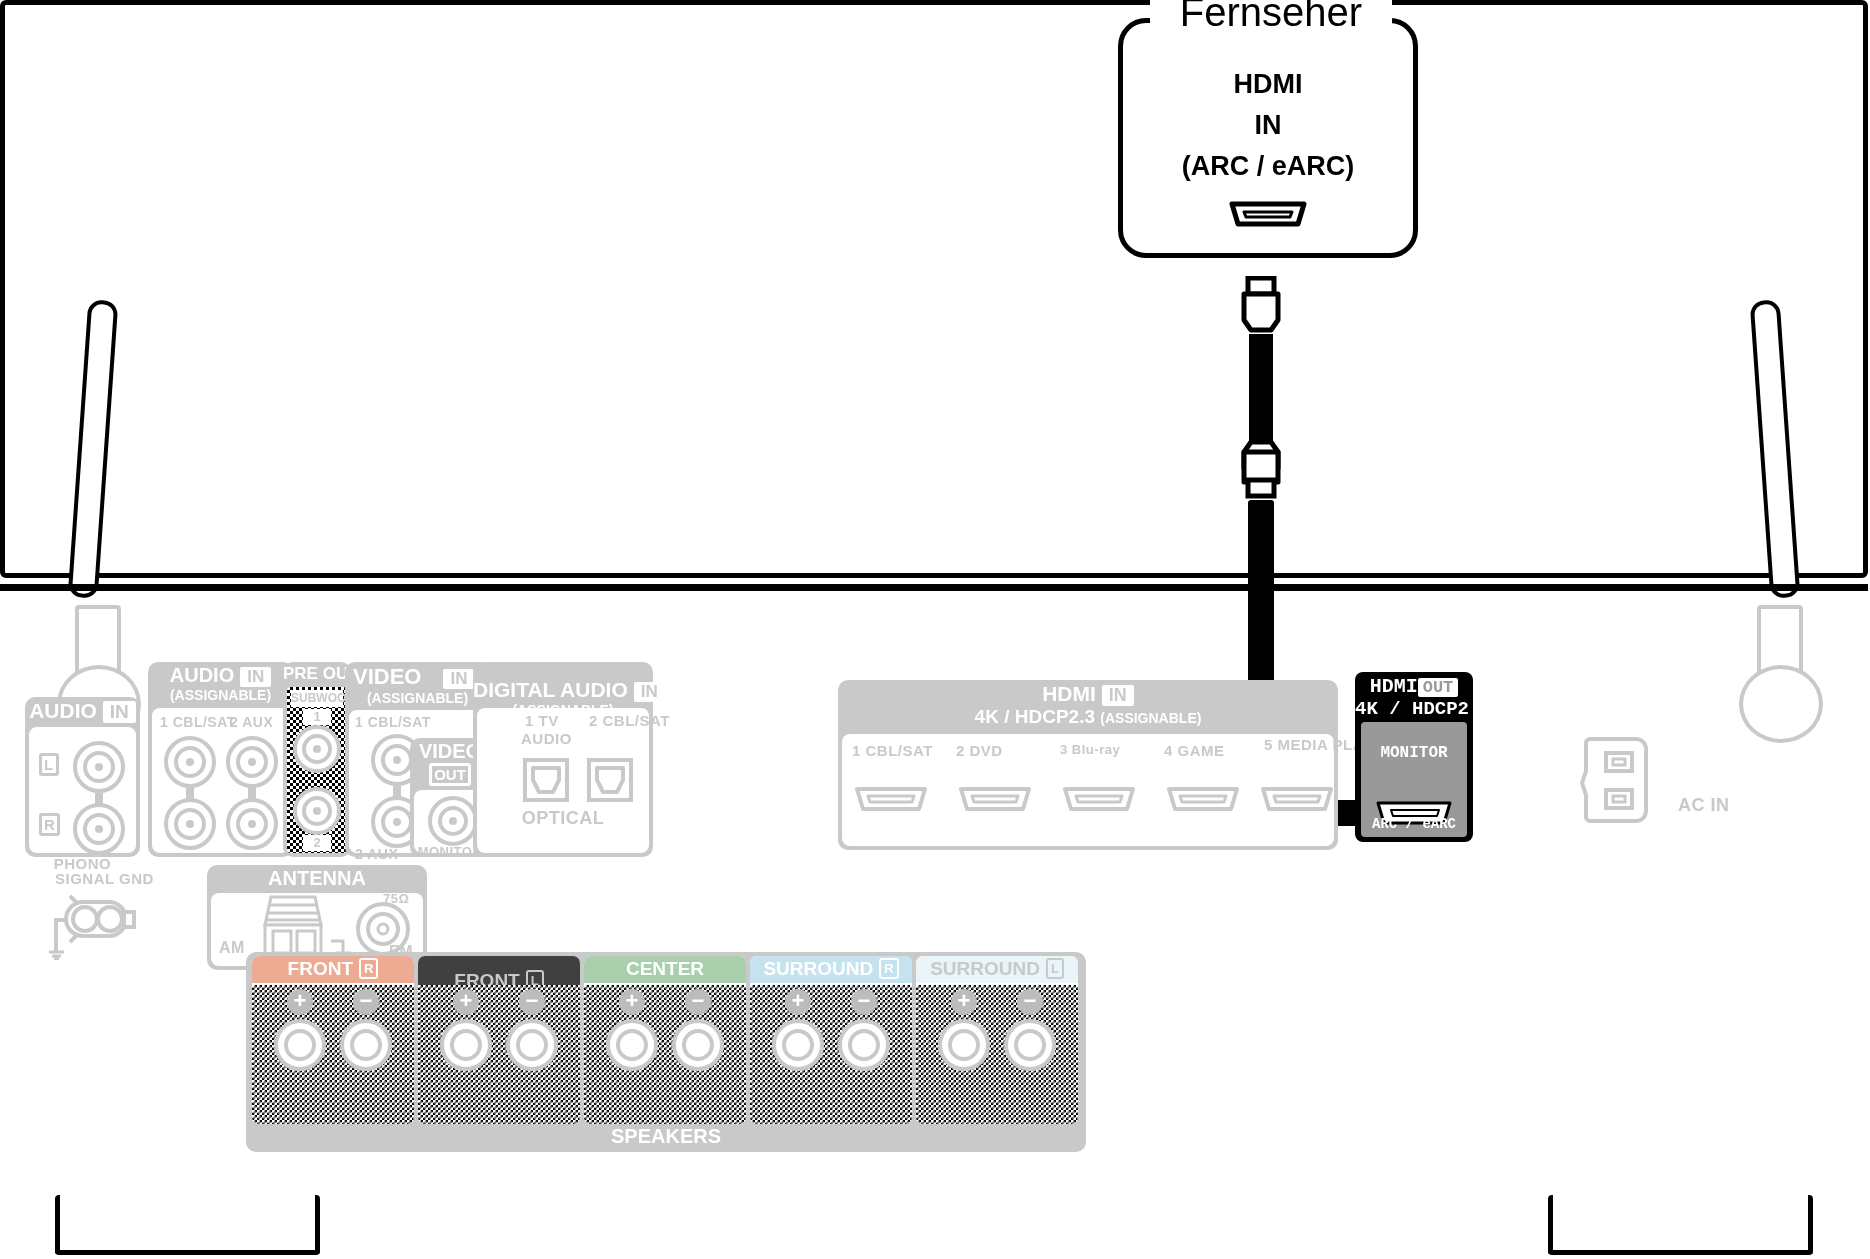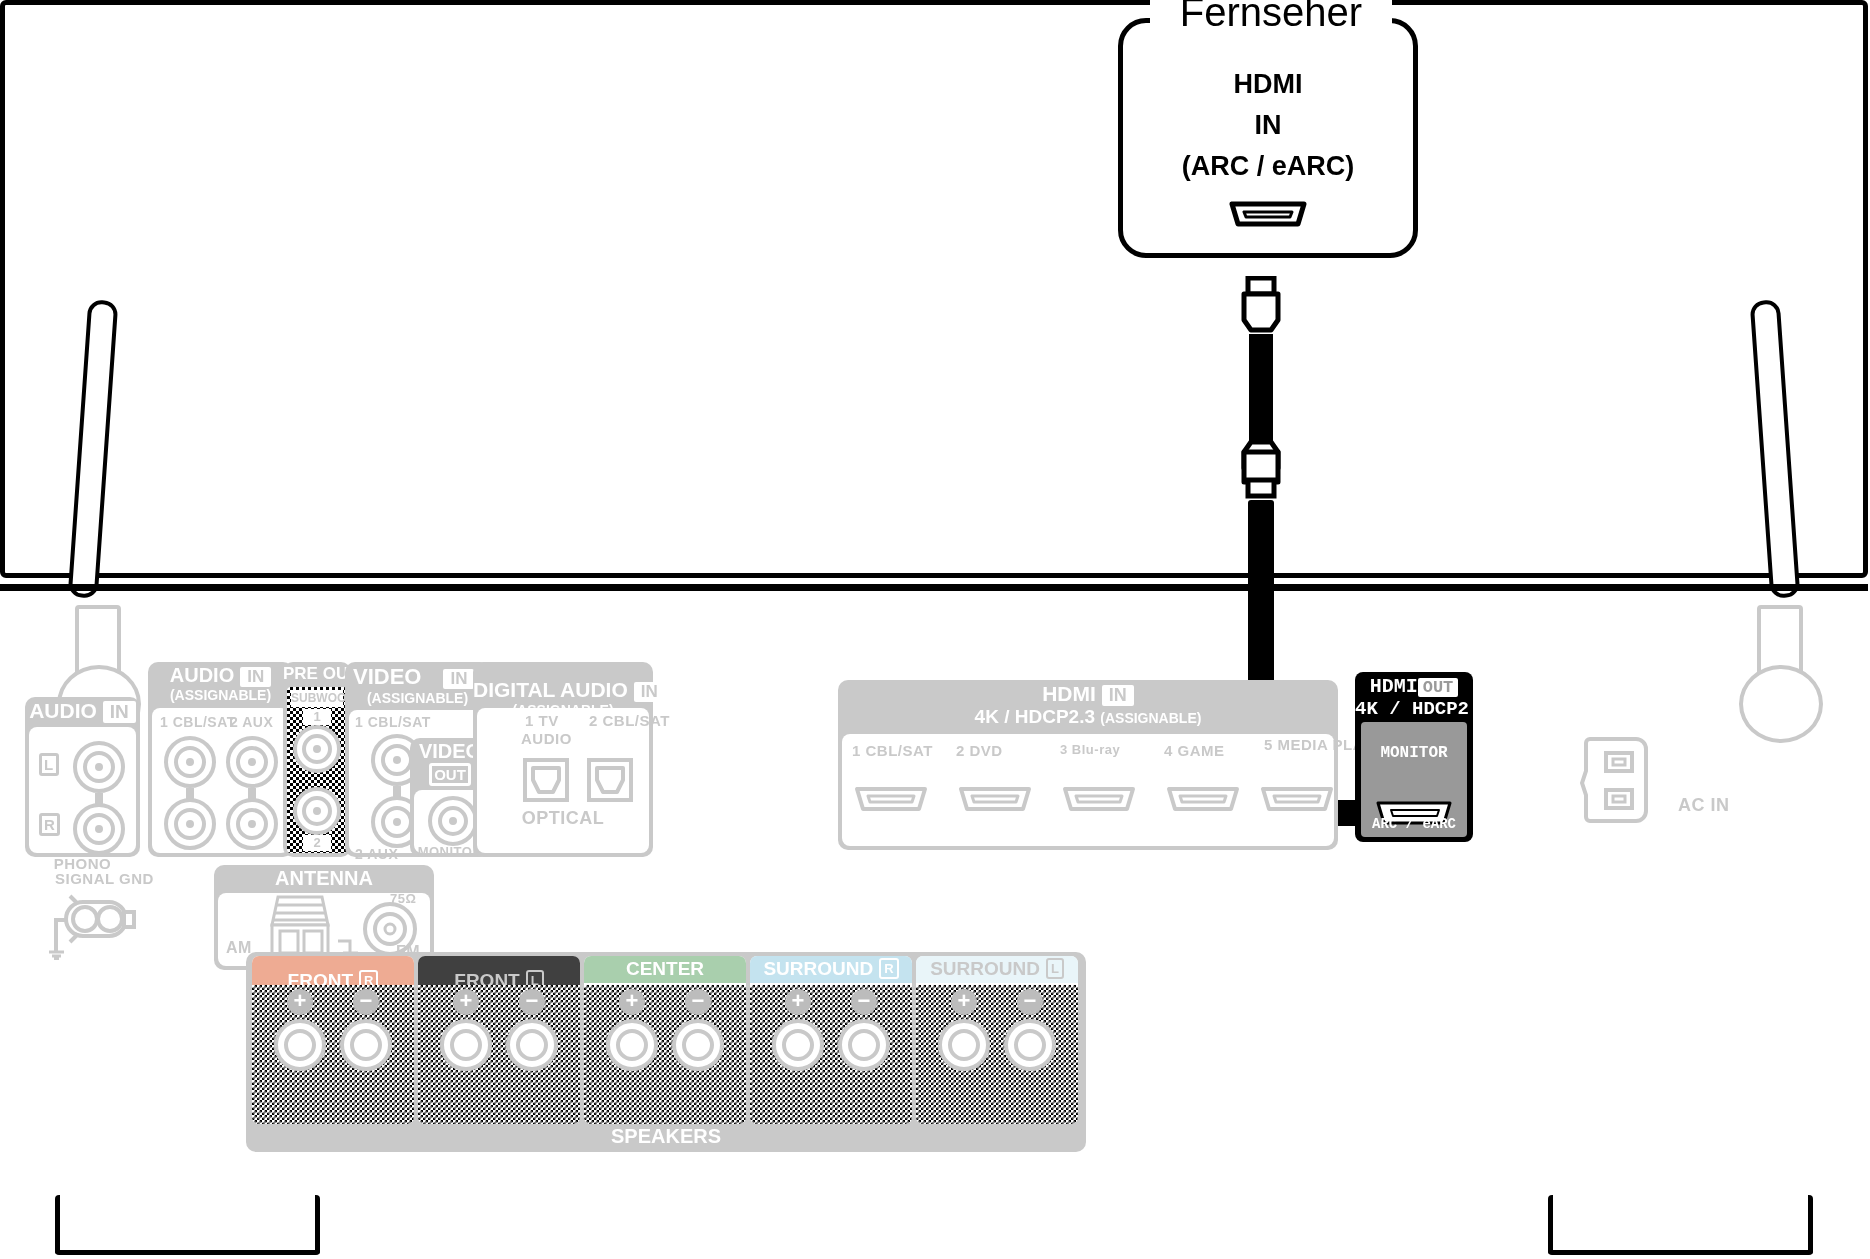--- a/index.html
+++ b/index.html
@@ -231,21 +231,21 @@
       <rect x="18" y="12" width="60" height="34" rx="17" fill="#fff" stroke="#c9c9c9" stroke-width="4"></rect>
       <circle cx="37" cy="29" r="12" fill="#fff" stroke="#c9c9c9" stroke-width="4"></circle>
       <circle cx="62" cy="29" r="12" fill="#fff" stroke="#c9c9c9" stroke-width="4"></circle>
       <rect x="76" y="22" width="10" height="15" fill="#fff" stroke="#c9c9c9" stroke-width="4"></rect>
       <path d="M30 14 l-8 -8 M30 44 l-8 8" stroke="#c9c9c9" stroke-width="4"></path>
       <path d="M20 30 H8 V62" stroke="#c9c9c9" stroke-width="4" fill="none"></path>
       <path d="M1 62 H16 M4 66 H13 M6 69 H11" stroke="#c9c9c9" stroke-width="3"></path>
     </svg>
   </div>
 
-  <div class="grp" style="left:214px;top:865px;width:220px;height:105px;">
+  <div class="grp" style="left:207px;top:865px;width:220px;height:105px;">
     <div class="hdr" style="font-size:20px;padding-top:2px;">ANTENNA</div>
     <div class="body" style="top:28px;">
       <div class="abs lbl" style="left:8px;top:46px;font-size:16px;">AM</div>
       <div class="abs" style="left:46px;top:2px;width:72px;height:68px;">
         <svg width="72" height="68" viewBox="0 0 72 68">
           <path d="M14 2 H58 L64 30 H8 Z" fill="#fff" stroke="#c9c9c9" stroke-width="3"></path>
           <path d="M12 10 H60 M10 18 H62 M9 25 H63" stroke="#c9c9c9" stroke-width="3"></path>
           <rect x="8" y="30" width="56" height="34" fill="#fff" stroke="#c9c9c9" stroke-width="3"></rect>
           <rect x="16" y="36" width="18" height="22" fill="#fff" stroke="#c9c9c9" stroke-width="3"></rect>
           <rect x="40" y="36" width="18" height="22" fill="#fff" stroke="#c9c9c9" stroke-width="3"></rect>
@@ -355,21 +355,21 @@
       <rect x="33" y="24" width="12" height="6" fill="#fff" stroke="#c9c9c9" stroke-width="3"></rect>
       <rect x="26" y="55" width="26" height="18" fill="#fff" stroke="#c9c9c9" stroke-width="4"></rect>
       <rect x="33" y="61" width="12" height="6" fill="#fff" stroke="#c9c9c9" stroke-width="3"></rect>
     </svg>
   </div>
   <div class="abs lbl" style="left:1678px;top:795px;font-size:18px;">AC IN</div>
 
   <div id="spk" style="left:246px;top:952px;width:840px;height:200px;">
     <div id="spkcells">
         <div class="spkcell" style="left: 6px; top: 4px; width: 162px; height: 168px;">
-          <div class="spkcap" style="background: rgb(238, 171, 147); color: rgb(255, 255, 255); font-size: 19px; padding: 14px 0px 3px;">FRONT<span style="display: inline-block; border: 2px solid rgb(255, 255, 255); color: rgb(255, 255, 255); font-size: 13px; line-height: 1; padding: 2px 3px; margin-left: 6px; border-radius: 3px; vertical-align: 2px;">R</span></div>
+          <div class="spkcap" style="background: rgb(238, 171, 147); color: rgb(255, 255, 255); font-size: 19px; padding: 2px 0px 3px;">FRONT<span style="display: inline-block; border: 2px solid rgb(255, 255, 255); color: rgb(255, 255, 255); font-size: 13px; line-height: 1; padding: 2px 3px; margin-left: 6px; border-radius: 3px; vertical-align: 2px;">R</span></div>
           <div class="hatch-lite" style="position: absolute; inset: 29px 0px 0px;">
             <div class="pm" style="left: 35px; top: 4px;">+</div>
             <div class="binding" style="left: 22px; top: 34px; width: 52px; height: 52px;">
               <span style="position: absolute; left: 50%; top: 50%; transform: translate(-50%, -50%); width: 24px; height: 24px; border-radius: 50%; border: 4px solid rgb(201, 201, 201); background: rgb(255, 255, 255);"></span>
             </div>
             <div class="pm" style="left: 101px; top: 4px;">−</div>
             <div class="binding" style="left: 88px; top: 34px; width: 52px; height: 52px;">
               <span style="position: absolute; left: 50%; top: 50%; transform: translate(-50%, -50%); width: 24px; height: 24px; border-radius: 50%; border: 4px solid rgb(201, 201, 201); background: rgb(255, 255, 255);"></span>
             </div>
           </div>

